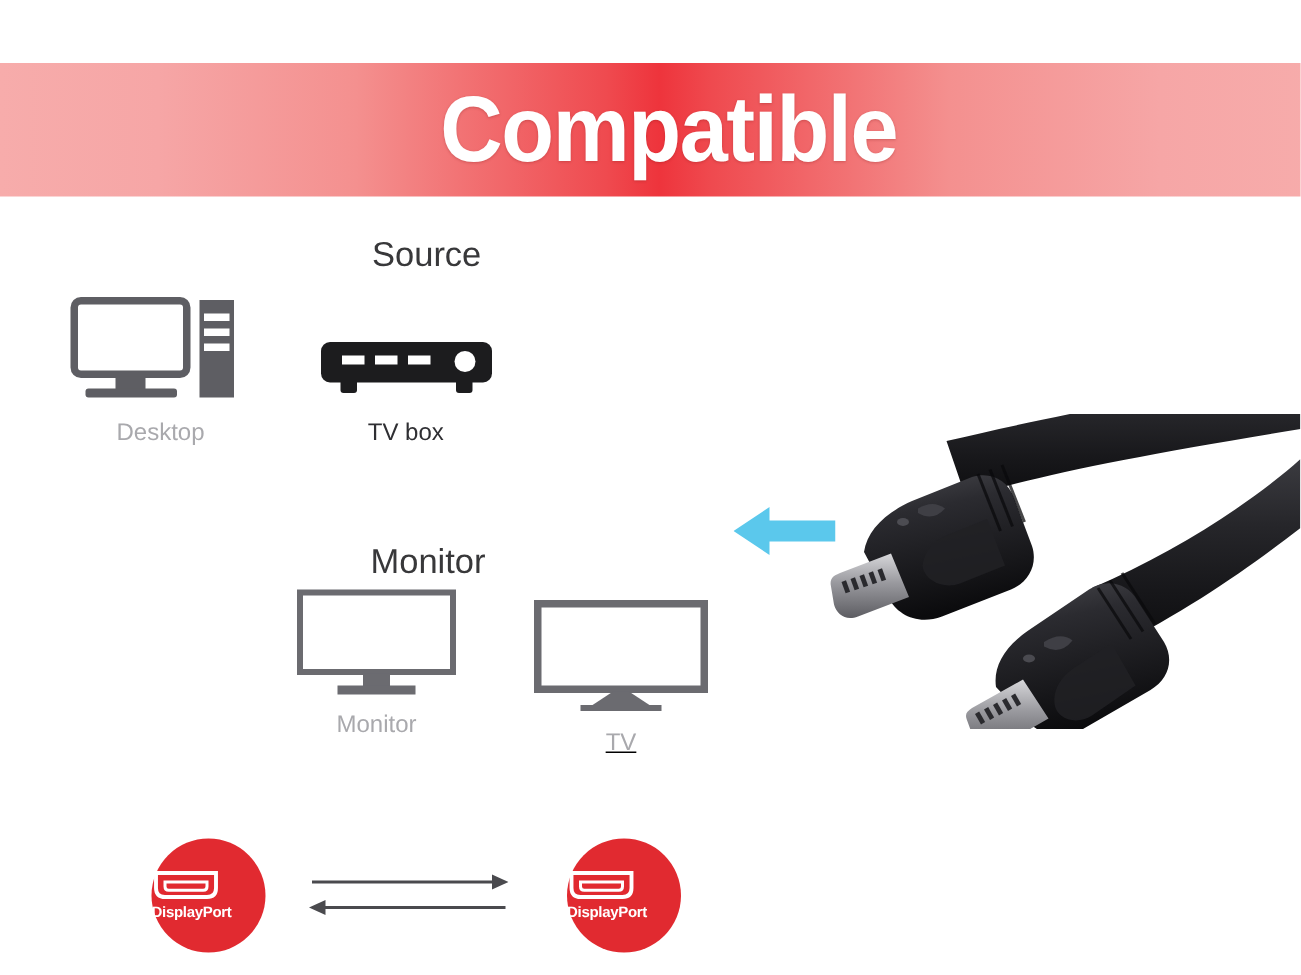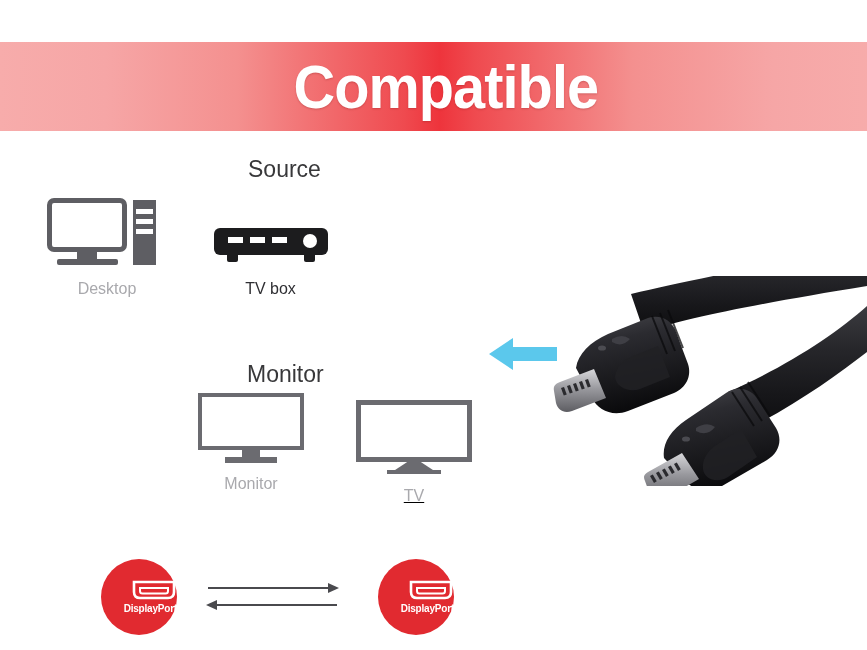--- a/index.html
+++ b/index.html
@@ -209,21 +209,21 @@
     position: absolute; left: 489px; top: 336px;
     width: 68px; height: 36px;
   }
 
   
   .dp-badge {
     position: absolute;
     width: 76px; height: 76px; border-radius: 50%;
     background: #e12a30;
     display: flex; flex-direction: column;
-    align-items: flex-end; justify-content: center;
+    align-items: flex-start; justify-content: center;
   }
   #dp-badge-left  { left: 101px; top: 559px; }
   #dp-badge-right { left: 378px; top: 559px; }
   .dp-glyph { width: 46px; height: 20px; margin-bottom: 3px; }
   .dp-text {
     color: #ffffff;
     font-size: 10px;
     font-weight: bold;
     letter-spacing: -0.2px;
     white-space: nowrap;

